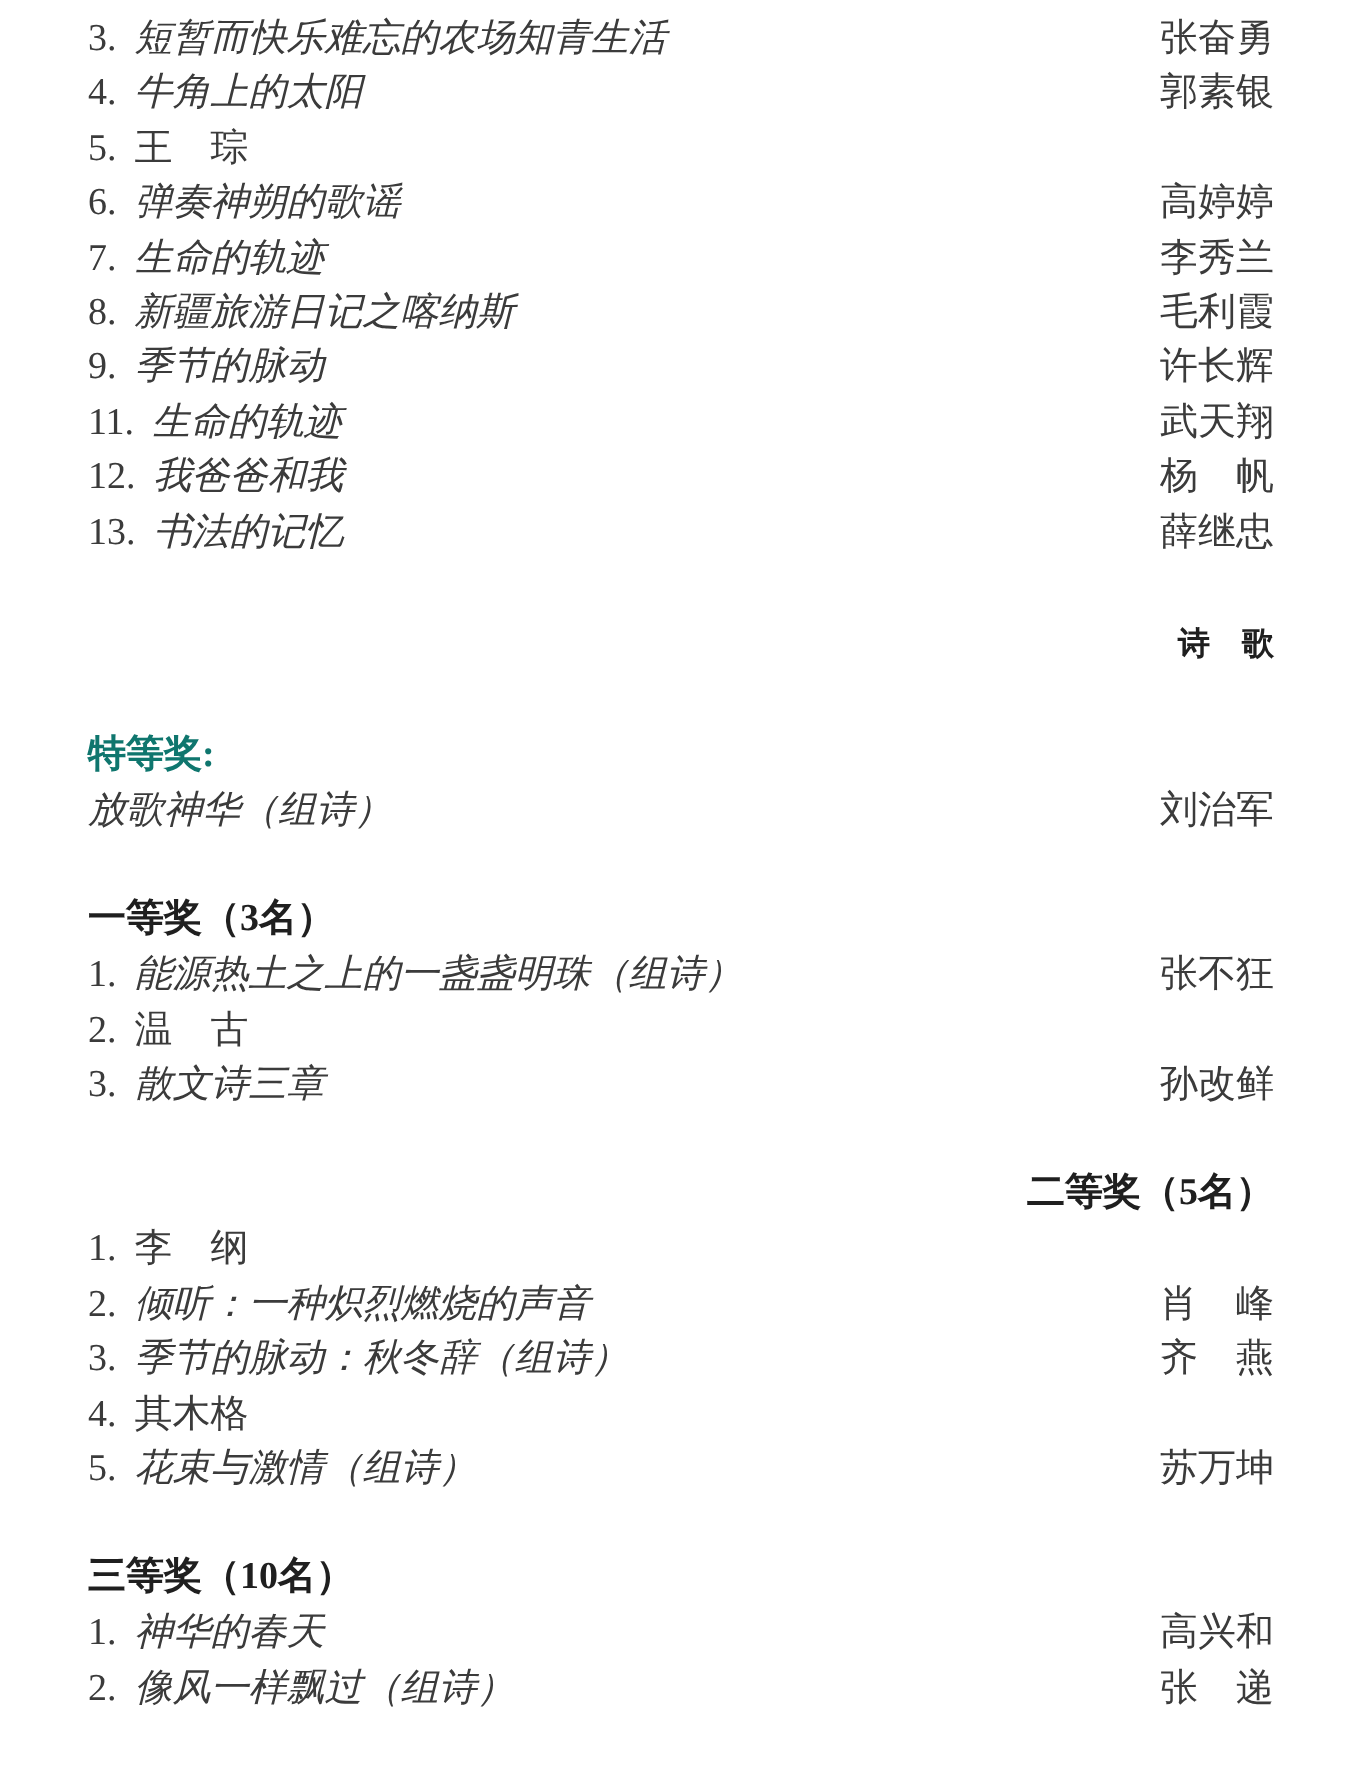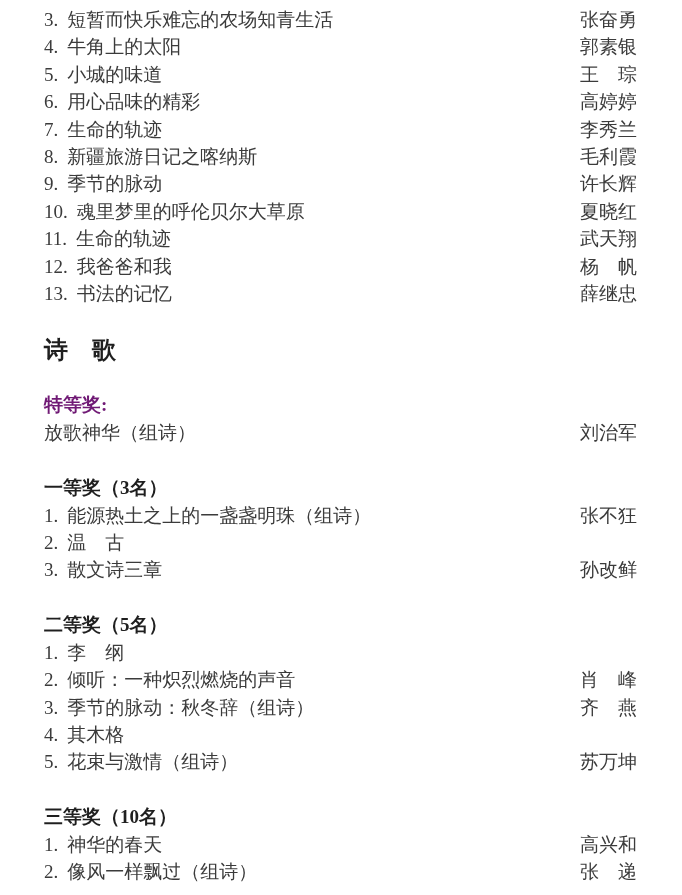--- a/index.html
+++ b/index.html
@@ -25,30 +25,31 @@
     height: 27.4px;
     line-height: 27.4px;
     white-space: nowrap;
   }
   .num {
     margin-right: 9px;
   }
   .title {
     flex: 1;
     overflow: hidden;
+    font-style: italic;
   }
   .author {
   }
   .heading {
     margin-top: 29px;
     height: 28px;
     line-height: 28px;
-    text-align: left;
+    text-align: right;
     font-weight: bold;
-    font-size: 24px;
+    font-size: 16px;
     color: #1f1f1f;
   }
   .group {
     margin-top: 27px;
   }
   #groups .group:last-child {
   }
   .group-label {
     height: 28px;
     line-height: 28px;
@@ -68,68 +69,62 @@
         <span class="title">短暂而快乐难忘的农场知青生活</span>
         <span class="author">张奋勇</span>
       </div>
       <div class="row">
         <span class="num">4.</span>
         <span class="title">牛角上的太阳</span>
         <span class="author">郭素银</span>
       </div>
       <div class="row">
         <span class="num">5.</span>
-        <span class="title">小城的味道</span>
         <span class="author">王　琮</span>
       </div>
       <div class="row">
         <span class="num">6.</span>
-        <span class="title">用心品味的精彩</span>
+        <span class="title">弹奏神朔的歌谣</span>
         <span class="author">高婷婷</span>
       </div>
       <div class="row">
         <span class="num">7.</span>
         <span class="title">生命的轨迹</span>
         <span class="author">李秀兰</span>
       </div>
       <div class="row">
         <span class="num">8.</span>
         <span class="title">新疆旅游日记之喀纳斯</span>
         <span class="author">毛利霞</span>
       </div>
       <div class="row">
         <span class="num">9.</span>
         <span class="title">季节的脉动</span>
         <span class="author">许长辉</span>
-      </div>
-      <div class="row">
-        <span class="num">10.</span>
-        <span class="title">魂里梦里的呼伦贝尔大草原</span>
-        <span class="author">夏晓红</span>
       </div>
       <div class="row">
         <span class="num">11.</span>
         <span class="title">生命的轨迹</span>
         <span class="author">武天翔</span>
       </div>
       <div class="row">
         <span class="num">12.</span>
         <span class="title">我爸爸和我</span>
         <span class="author">杨　帆</span>
       </div>
       <div class="row">
         <span class="num">13.</span>
         <span class="title">书法的记忆</span>
         <span class="author">薛继忠</span>
       </div>
     </div>
   <div class="heading" style="color: rgb(31, 31, 31);">诗　歌</div>
   <div id="groups">
       <div class="group">
-        <div class="group-label" style="color: #701a75;">特等奖:</div>
+        <div class="group-label" style="color: #0f766e;">特等奖:</div>
         <div class="row">
           <span class="title">放歌神华（组诗）</span>
           <span class="author">刘治军</span>
         </div>
       </div>
       <div class="group">
         <div class="group-label" style="color: rgb(31, 31, 31);">一等奖（3名）</div>
         <div class="row">
           <span class="num">1.</span>
           <span class="title">能源热土之上的一盏盏明珠（组诗）</span>
@@ -139,21 +134,21 @@
           <span class="num">2.</span>
           <span class="author">温　古</span>
         </div>
         <div class="row">
           <span class="num">3.</span>
           <span class="title">散文诗三章</span>
           <span class="author">孙改鲜</span>
         </div>
       </div>
       <div class="group">
-        <div class="group-label" style="color: rgb(31, 31, 31);">二等奖（5名）</div>
+        <div class="group-label" style="color: rgb(31, 31, 31); text-align: right;">二等奖（5名）</div>
         <div class="row">
           <span class="num">1.</span>
           <span class="author">李　纲</span>
         </div>
         <div class="row">
           <span class="num">2.</span>
           <span class="title">倾听：一种炽烈燃烧的声音</span>
           <span class="author">肖　峰</span>
         </div>
         <div class="row">

